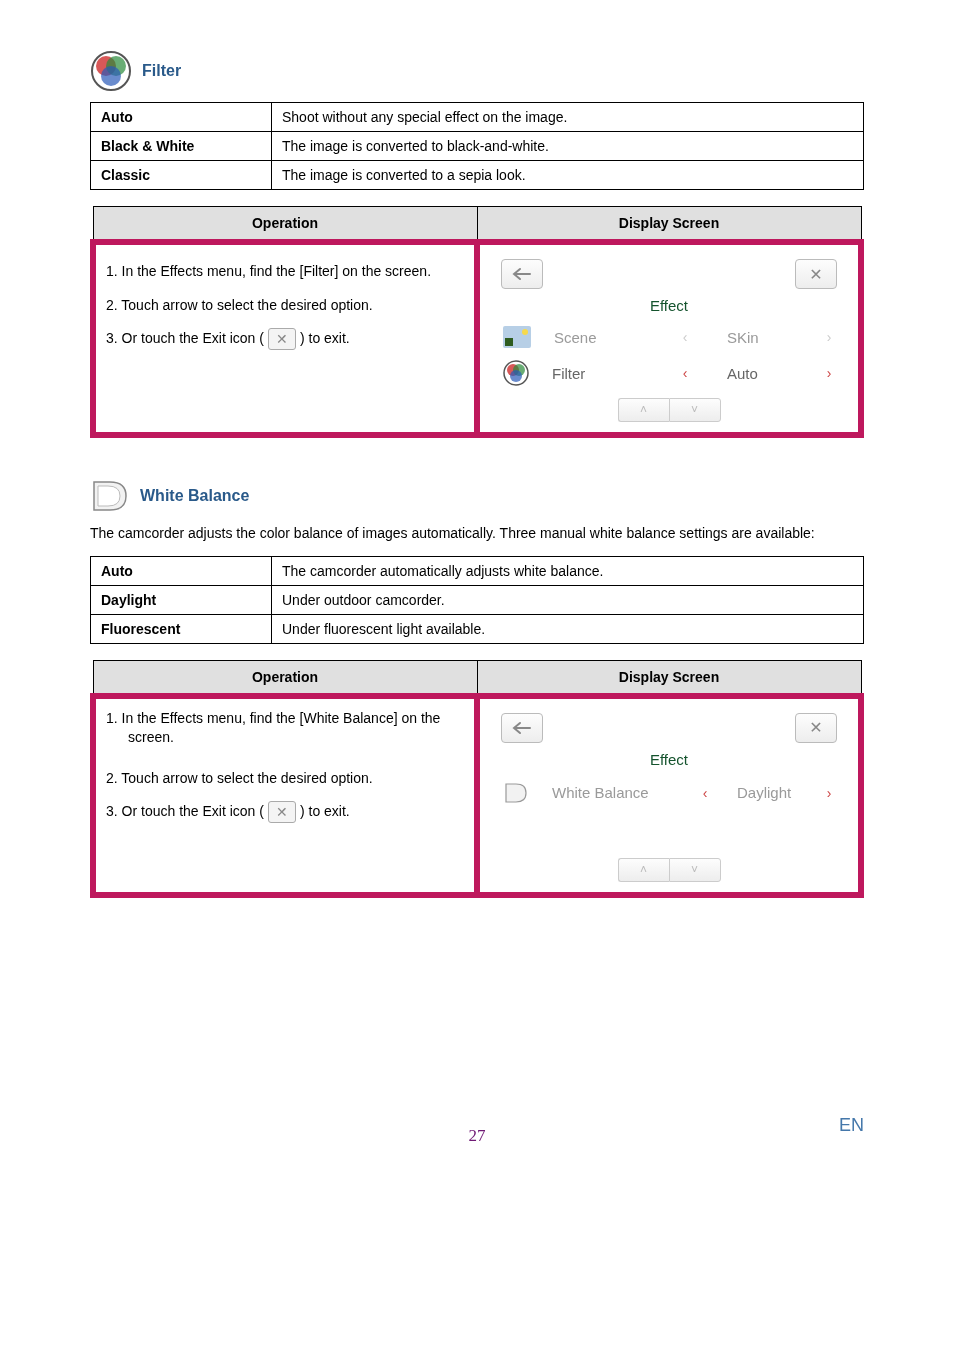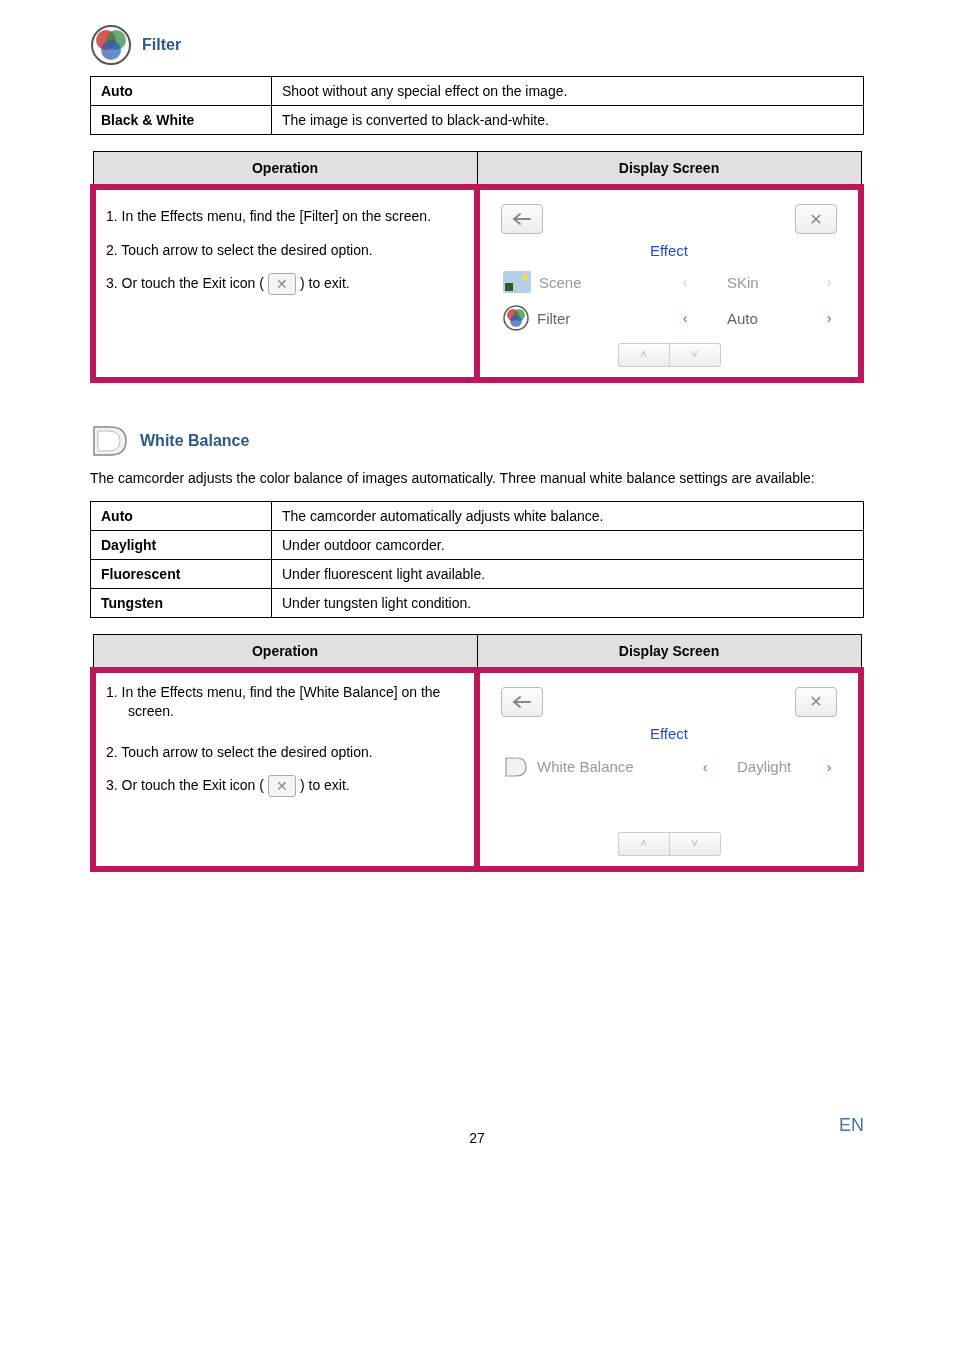--- a/index.html
+++ b/index.html
@@ -6,21 +6,21 @@
     margin: 0;
     font-family: Arial, Helvetica, sans-serif;
     font-size: 14px;
     color: #000;
     background: #fff;
   }
   .page {
     width: 954px;
     height: 1176px;
     box-sizing: border-box;
-    padding: 24px 90px 30px 90px;
+    padding: 50px 90px 30px 90px;
     position: relative;
   }
   .section-heading {
     display: flex;
     align-items: center;
     margin-bottom: 10px;
   }
   .filter-icon {
     width: 42px;
     height: 42px;
@@ -115,34 +115,34 @@
     border-radius: 4px;
     background: linear-gradient(#fdfdfd, #ededed);
     display: flex;
     align-items: center;
     justify-content: center;
     color: #888;
     font-size: 16px;
   }
   .screen-title {
     text-align: center;
-    color: #1d4ed8;
+    color: #14532d;
     font-size: 15px;
     margin-bottom: 6px;
   }
   .screen-row {
     display: flex;
     align-items: center;
     justify-content: space-between;
     padding: 6px 4px;
   }
   .row-left {
     display: flex;
     align-items: center;
-    gap: 8px;
+    gap: 23px;
     width: 140px;
   }
   .row-label {
     color: #9a9a9a;
     font-size: 15px;
   }
   .row-label.active {
     color: #666;
   }
   .chev {
@@ -212,22 +212,23 @@
     display: flex;
     align-items: center;
     justify-content: center;
   }
   .footer {
     position: absolute;
     bottom: 30px;
     left: 0;
     right: 0;
     text-align: center;
-    font-size: 14px;
-    color: #000000;
+    font-size: 17px;
+    color: #701a75;
+    font-family: Liberation Serif, serif;
   }
   .lang-tag {
     position: absolute;
     bottom: 40px;
     right: 90px;
     font-size: 18px;
     color: #4477aa;
   }
 </style>
 </head>
@@ -250,20 +251,24 @@
 
   <table class="desc-table">
     <tbody>
         <tr>
       <td>Auto</td>
       <td>Shoot without any special effect on the image.</td>
     </tr>
     <tr>
       <td>Black &amp; White</td>
       <td>The image is converted to black-and-white.</td>
+    </tr>
+    <tr>
+      <td>Classic</td>
+      <td>The image is converted to a sepia look.</td>
     </tr>
   </tbody>
     </table>
 
   <table class="op-table">
     <tbody>
         <tr>
       <th>Operation</th>
       <th>Display Screen</th>
     </tr>
@@ -347,24 +352,20 @@
       <td>The camcorder automatically adjusts white balance.</td>
     </tr>
     <tr>
       <td>Daylight</td>
       <td>Under outdoor camcorder.</td>
     </tr>
     <tr>
       <td>Fluorescent</td>
       <td>Under fluorescent light available.</td>
     </tr>
-    <tr>
-      <td>Tungsten</td>
-      <td>Under tungsten light condition.</td>
-    </tr>
   </tbody>
     </table>
 
   <table class="op-table">
     <tbody>
         <tr>
       <th>Operation</th>
       <th>Display Screen</th>
     </tr>
     <tr>

